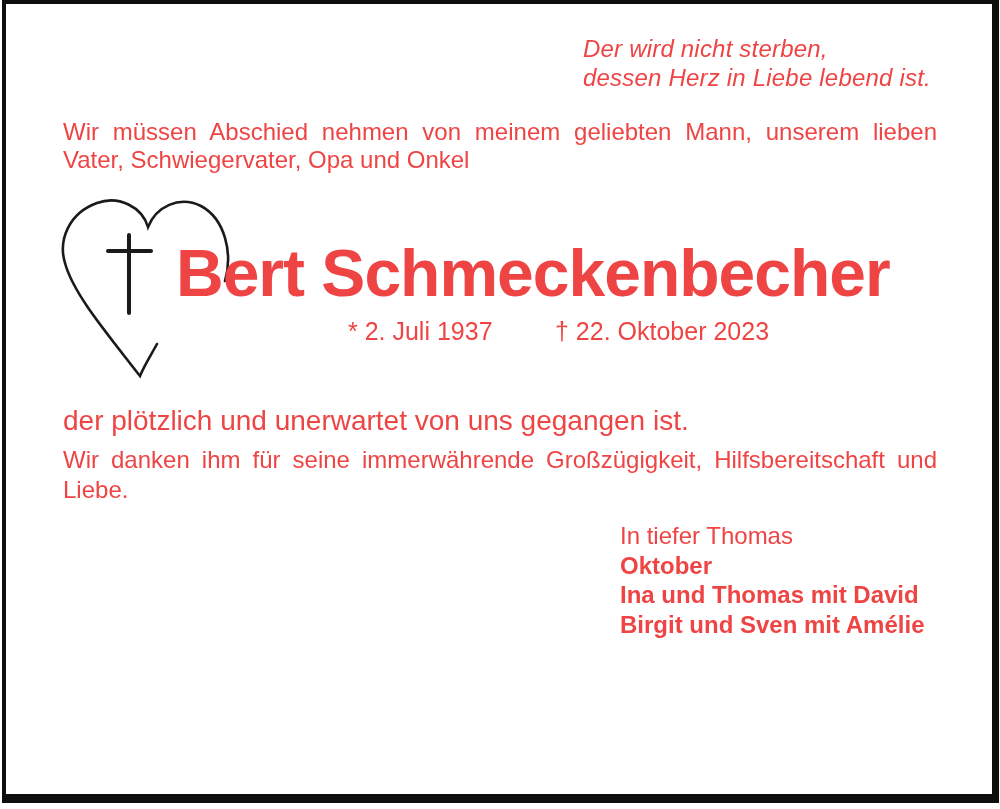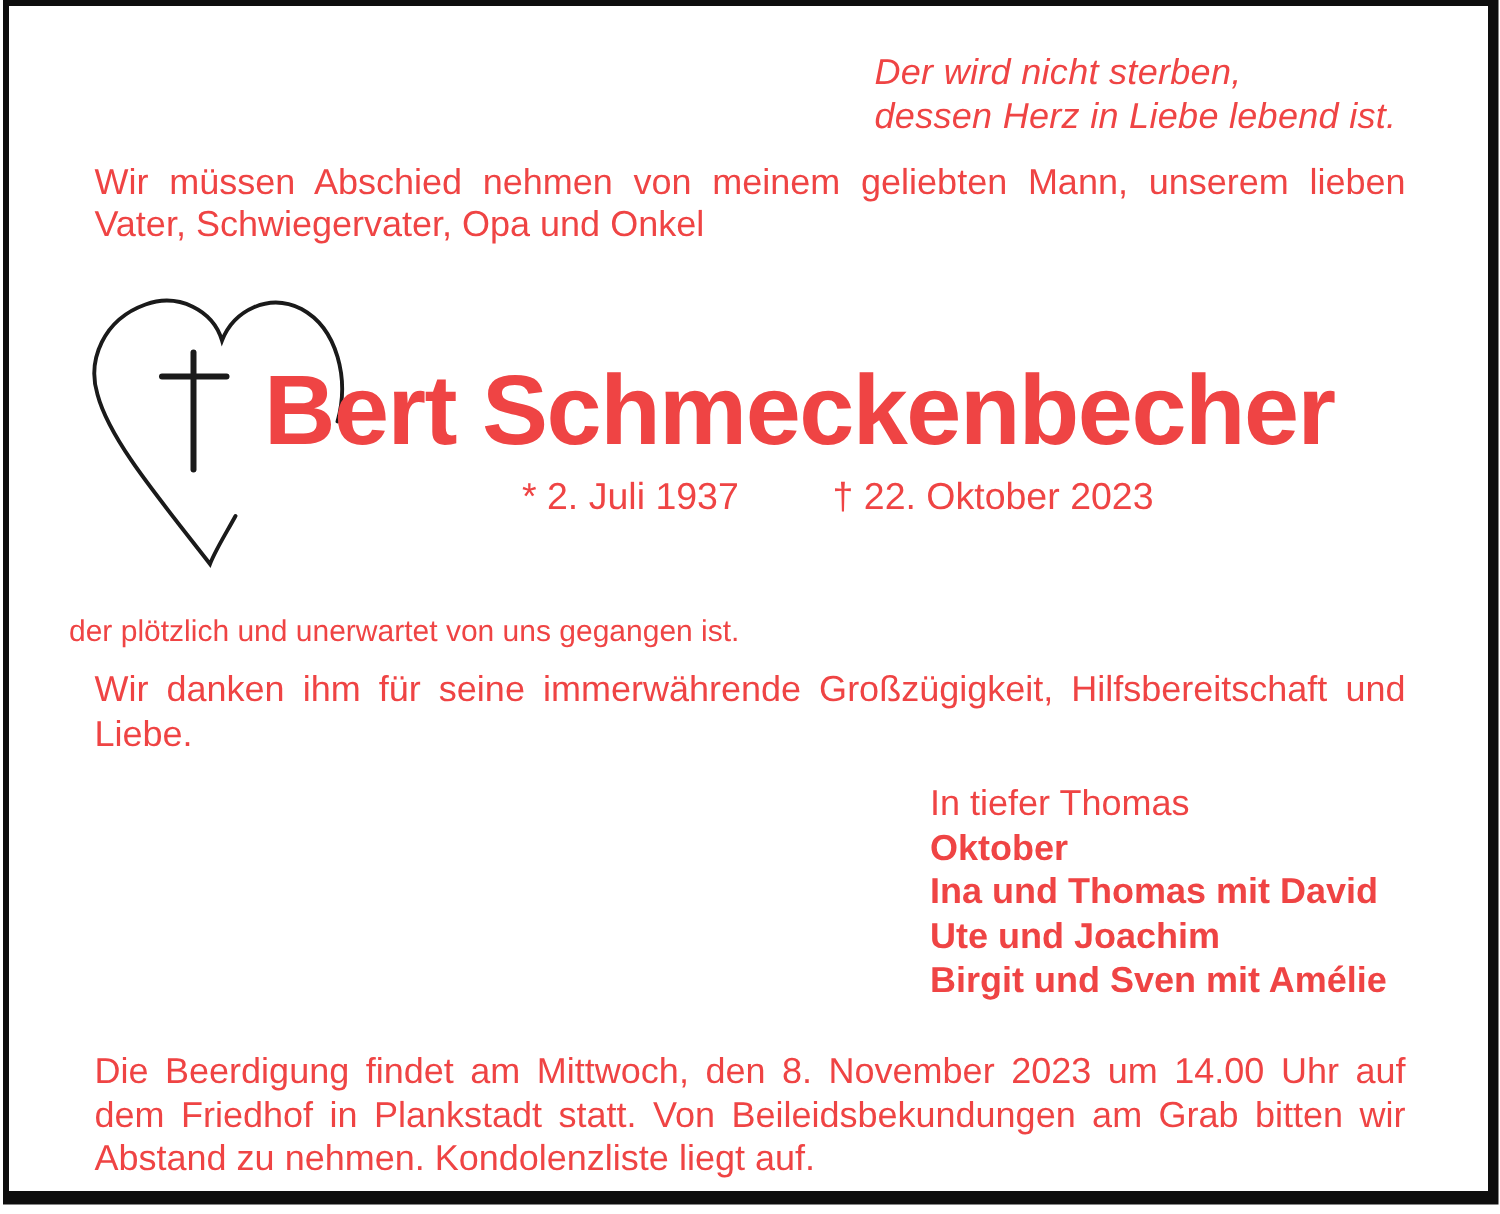--- a/index.html
+++ b/index.html
@@ -34,21 +34,21 @@
     top: 34px;
     font-size: 24px;
     line-height: 29px;
     font-style: italic;
     letter-spacing: 0.2px;
     white-space: nowrap;
   }
   .intro {
     position: absolute;
     left: 63px;
-    top: 108px;
+    top: 118px;
     width: 874px;
     font-size: 24px;
     line-height: 28px;
     text-align: justify;
   }
   .heart-wrap {
     position: absolute;
     left: 53px;
     top: 193px;
     width: 178px;
@@ -74,23 +74,23 @@
   }
   .death-date {
     position: absolute;
     left: 555px;
     top: 317px;
     font-size: 25px;
     white-space: nowrap;
   }
   .gone-line {
     position: absolute;
-    left: 46px;
+    left: 63px;
     top: 407px;
-    font-size: 20px;
+    font-size: 28px;
     line-height: 28px;
   }
   .thanks {
     position: absolute;
     left: 63px;
     top: 445px;
     width: 874px;
     font-size: 24px;
     line-height: 30px;
     text-align: justify;
@@ -156,20 +156,18 @@
 
   <div class="gone-line">der plötzlich und unerwartet von uns gegangen ist.</div>
 
   <div class="thanks">Wir danken ihm für seine immerwährende Großzügigkeit, Hilfsbereitschaft und Liebe.</div>
 
   <div class="mourning">
     <div>In tiefer Thomas</div>
     <div class="names">
       <div>Oktober</div>
       <div>Ina und Thomas mit David</div>
-      <div>Ute und Joachim</div>
       <div>Birgit und Sven mit Amélie</div>
     </div>
   </div>
 
-  <div class="funeral">Die Beerdigung findet am Mittwoch, den 8. November 2023 um 14.00 Uhr auf dem Friedhof in Plankstadt statt. Von Beileidsbekundungen am Grab bitten wir Abstand zu nehmen. Kondolenzliste liegt auf.</div>
 
 </div>
 
 </body></html>

